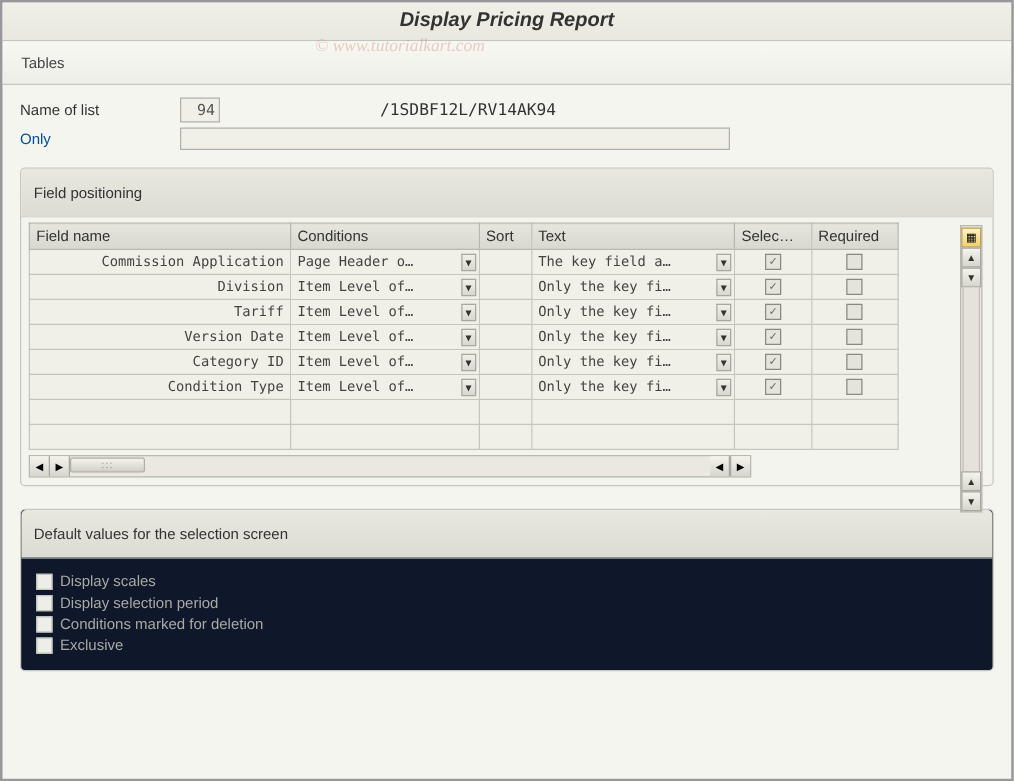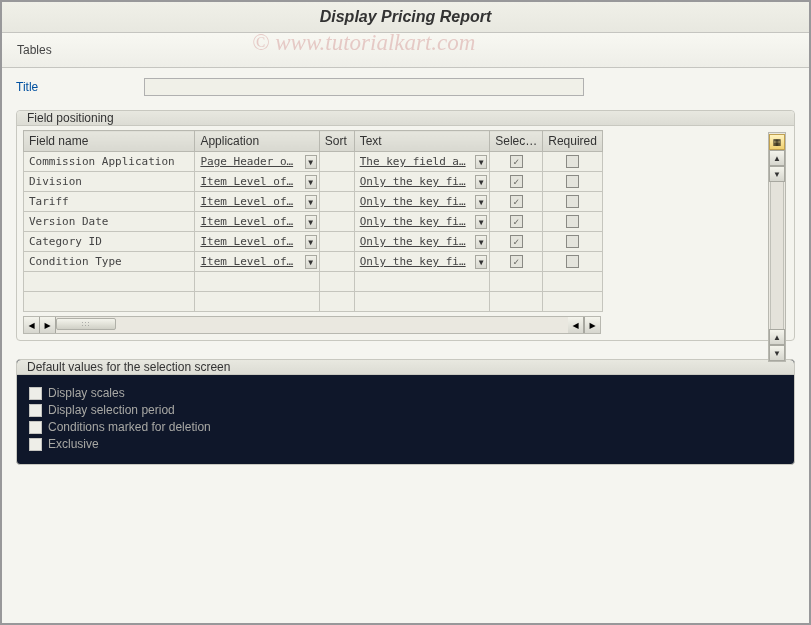--- a/index.html
+++ b/index.html
@@ -26,21 +26,21 @@
       background: linear-gradient(#f8f8f2, #eeeee8);
       border-bottom: 1px solid #c5c5c0;
       padding: 10px 15px;
       color: #444;
       position: relative;
     }
     .watermark {
       position: absolute;
       top: 28px;
       left: 250px;
-      font-size: 23px;
+      font-size: 14px;
       color: rgba(200,120,120,0.35);
       font-family: Georgia, serif;
       font-style: italic;
       z-index: 100;
       pointer-events: none;
     }
     .content {
       padding: 10px 14px;
     }
     .form-row {
@@ -80,32 +80,32 @@
     }
     .group-box {
       margin-top: 14px;
       border: 1px solid #c8c8c0;
       border-radius: 4px;
       background: #f4f4ee;
       padding: 0;
     }
     .group-title {
       background: linear-gradient(#e8e8e0,#dcdcd4);
-      padding: 0 10px;
+      padding: 12px 10px;
       font-size: 12px;
       color: #333;
       border-bottom: 1px solid #c8c8c0;
       border-radius: 4px 4px 0 0;
     }
     .table-wrap {
       position: relative;
       padding: 4px 6px 6px 6px;
     }
     table.grid {
-      width: 580px;
+      width: 696px;
       border-collapse: collapse;
       font-size: 12px;
     }
     table.grid th {
       background: linear-gradient(#e6e6de,#d8d8d0);
       border: 1px solid #b8b8b0;
       padding: 3px 5px;
       text-align: left;
       font-weight: normal;
       color: #333;
@@ -117,27 +117,27 @@
       border: 1px solid #c5c5bd;
       padding: 2px 5px;
       height: 20px;
       font-family: "Lucida Console", monospace;
       font-size: 11px;
       color: #444;
       background: #f0f0e8;
       white-space: nowrap;
       overflow: hidden;
     }
-    .col-field { width: 180px; }
+    .col-field { width: 180px; text-align: right; }
     .col-pos   { width: 130px; }
     .col-sort  { width: 36px; }
     .col-text  { width: 140px; }
     .col-sel   { width: 48px; text-align: center; }
     .col-req   { width: 54px; text-align: center; }
-    .dd-cell { position: relative; padding-right: 16px !important; text-decoration: underline; }
+    .dd-cell { position: relative; padding-right: 16px !important; }
     .dd-arrow {
       position: absolute;
       right: 2px; top: 3px;
       width: 12px; height: 14px;
       background: linear-gradient(#f0f0e8,#d8d8d0);
       border: 1px solid #a8a8a0;
       display: inline-flex;
       align-items: center;
       justify-content: center;
       font-size: 8px;
@@ -253,32 +253,37 @@
 
 <div class="title-bar">Display Pricing Report</div>
 
 <div class="toolbar">
   <span>Tables</span>
 </div>
 
 <div class="content">
 
   <div class="form-row">
-    <span class="form-label form-label-link">Title</span>
+    <span class="form-label">Name of list</span>
+    <input class="input-small" readonly="" value="94" style="">
+    <span class="readonly-text">/1SDBF12L/RV14AK94</span>
+  </div>
+  <div class="form-row">
+    <span class="form-label form-label-link">Only</span>
     <input class="input-wide" readonly="" value="" style="">
   </div>
 
   <div class="group-box">
     <div class="group-title">Field positioning</div>
     <div class="table-wrap">
       <table class="grid">
         <thead>
           <tr>
             <th class="col-field">Field name</th>
-            <th class="col-pos">Application</th>
+            <th class="col-pos">Conditions</th>
             <th class="col-sort">Sort</th>
             <th class="col-text">Text</th>
             <th class="col-sel">Selec…</th>
             <th class="col-req">Required</th>
           </tr>
         </thead>
         <tbody id="field-rows">
             <tr>
               <td class="col-field">Commission Application</td>
               <td class="col-pos dd-cell">Page Header o…<span class="dd-arrow">▼</span></td>

